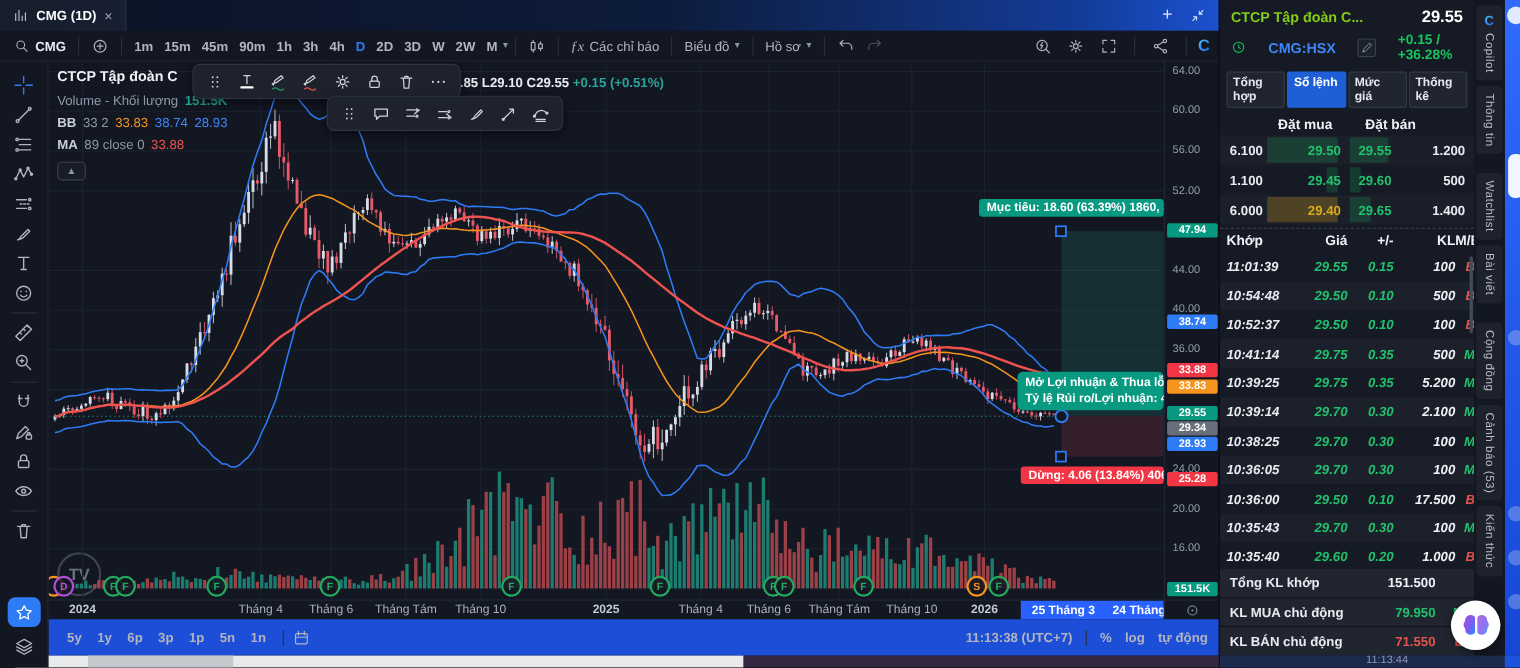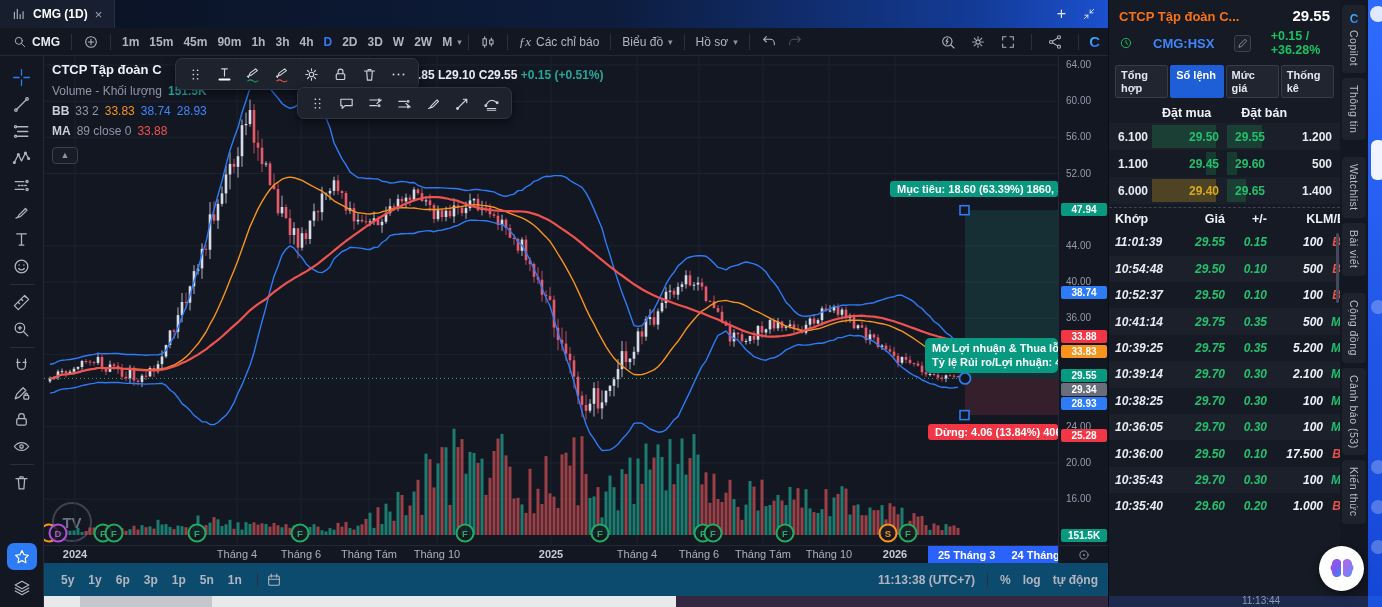--- a/index.html
+++ b/index.html
@@ -82,40 +82,40 @@
   .time-axis{position:absolute;left:44px;top:545px;width:1014px;height:18px;background:#131722;border-top:1px solid #232838;
     font-size:11px;color:#aab0bd;overflow:hidden;}
   .ta-label{position:absolute;top:2px;transform:translateX(-50%);white-space:nowrap;}
   .ta-label.year{font-weight:bold;color:#c4cad6;}
   .ta-range{position:absolute;left:884px;top:0;height:18px;display:flex;align-items:center;gap:16px;background:#2962ff;
     color:#fff;font-size:11px;font-weight:bold;padding:0 10px;white-space:nowrap;}
   .axis-corner{position:absolute;left:1058px;top:545px;width:50px;height:18px;background:#131722;border-top:1px solid #232838;
     border-left:1px solid #232838;display:flex;align-items:center;justify-content:center;color:#8b93a6;}
 
   
-  .chart-footer{position:absolute;left:44px;top:563px;width:1064px;height:33px;background:#0c4a6e;
+  .chart-footer{position:absolute;left:44px;top:563px;width:1064px;height:33px;background:#1d4ed8;
     display:flex;align-items:center;padding:0 10px;color:#b2b5be;font-size:12px;font-weight:bold;}
   .range-btn{padding:2px 7px;}
   .footer-right{margin-left:auto;display:flex;align-items:center;gap:12px;}
   .footer-sep{width:1px;height:14px;background:#2a2f3d;}
 
   
   .bottom-strip{position:absolute;left:0;top:596px;width:1382px;height:11px;z-index:5;}
   .bs-seg{position:absolute;top:0;height:11px;}
   .bs-white{left:14px;width:662px;background:#e8e9eb;}
   .bs-thumb{left:80px;width:132px;background:#c4c7cc;}
   .bs-purple{left:676px;width:432px;background:#332741;}
   .bs-navy{left:1108px;width:260px;background:#1c2a4e;color:#8f9ab5;font-size:10px;text-align:center;line-height:9px;overflow:hidden;margin-left:23px;}
   .bs-blue{left:1368px;width:14px;background:#1a53dd;}
 
   
   .right-panel{position:absolute;left:1108px;top:0;width:232px;height:607px;background:#151a24;border-left:1px solid #0b0e15;
     display:flex;flex-direction:column;z-index:4;}
   .rp-title-row{display:flex;justify-content:space-between;align-items:baseline;padding:7px 10px 0;}
-  .rp-title{font-size:13px;font-weight:bold;color:#f97316;}
+  .rp-title{font-size:13px;font-weight:bold;color:#84cc16;}
   .rp-price{font-size:15px;font-weight:bold;color:#fff;}
   .rp-symbol-row{display:flex;align-items:center;gap:20px;padding:5px 10px 3px;}
   .rp-symbol{color:#3f86f9;font-weight:bold;font-size:13px;}
   .rp-edit{width:24px;height:17px;border:1px solid #39404e;border-radius:3px;display:flex;align-items:center;
     justify-content:center;color:#9aa2b2;background:#1c212b;}
   .rp-change{margin-left:auto;color:#19c25f;font-weight:bold;font-size:12.5px;}
   .clock-ic{color:#19c25f;display:flex;}
   .rp-tabs{display:flex;gap:2px;padding:5px 6px 4px;}
   .rp-tab{flex:1;background:#20252f;border:1px solid #353c4a;border-radius:2px;color:#e3e7ef;font-size:11px;
     font-weight:bold;line-height:1.15;padding:3px 5px;}
@@ -1519,20 +1519,37 @@
           <span class="tr-num green-txt">M</span>
         </div>
         <div class="trade-row">
           <span class="tr-time">10:35:40</span>
           <span class="tr-num green-txt">29.60</span>
           <span class="tr-num green-txt">0.20</span>
           <span class="tr-num white-txt">1.000</span>
           <span class="tr-num red-txt">B</span>
         </div>
       </div>
+    <div class="rp-summary" id="rp-summary">
+        <div class="sum-row">
+          <span class="sum-label">Tổng KL khớp</span>
+          <span class="sum-val white-txt">151.500</span>
+          <span class="tr-num "></span>
+        </div>
+        <div class="sum-row">
+          <span class="sum-label">KL MUA chủ động</span>
+          <span class="sum-val green-txt">79.950</span>
+          <span class="tr-num green-txt">M</span>
+        </div>
+        <div class="sum-row">
+          <span class="sum-label">KL BÁN chủ động</span>
+          <span class="sum-val red-txt">71.550</span>
+          <span class="tr-num red-txt">B</span>
+        </div>
+      </div>
     <div class="rp-bottom-spacer"></div>
   </div>
 
   <div class="side-tabs" id="side-tabs">
       <div class="side-tab">
         <span class="side-clogo">C</span>
         <span class="side-label">Copilot</span>
       </div>
       <div class="side-tab">
         <span class="side-label">Thông tin</span>

